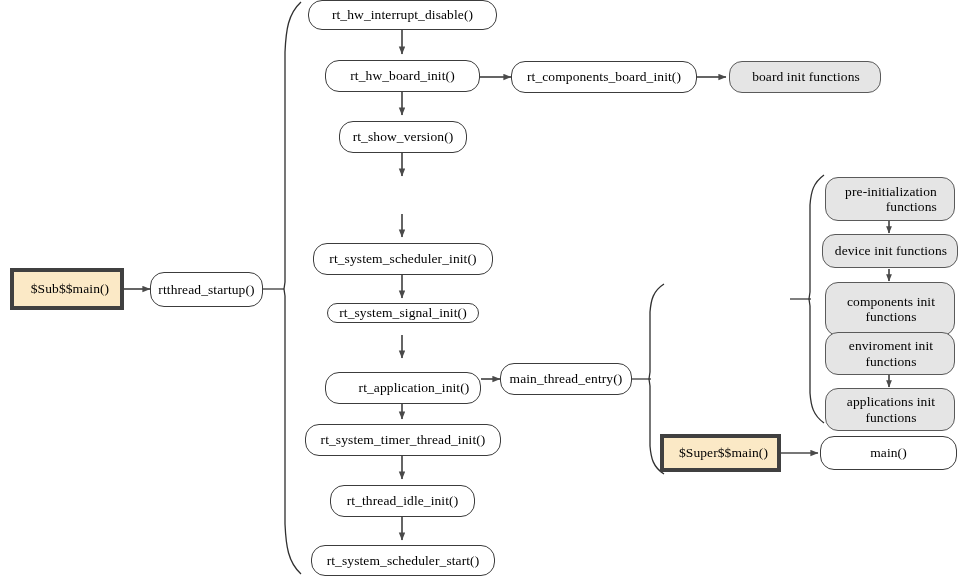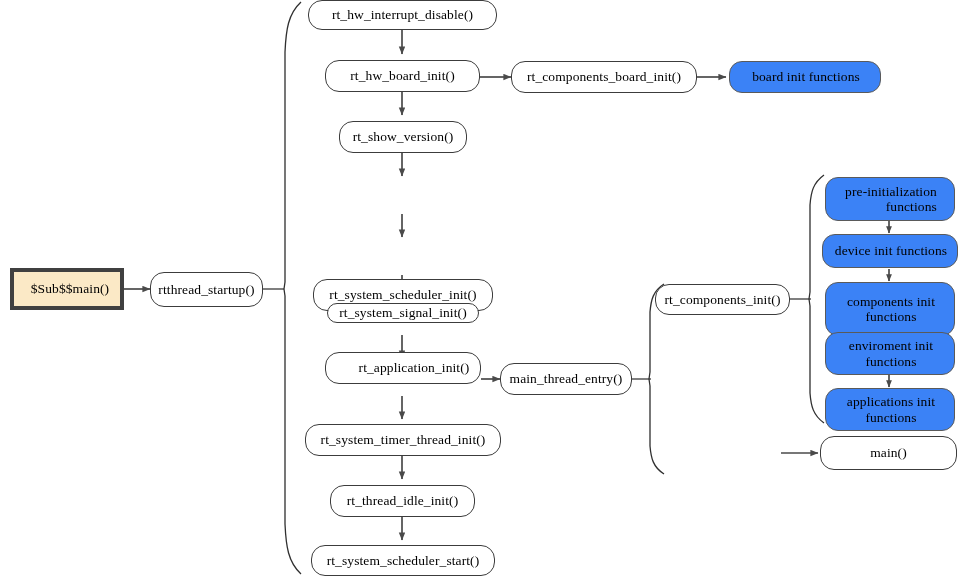--- a/index.html
+++ b/index.html
@@ -29,21 +29,21 @@
     color: #000000;
     background: #ffffff;
     border: 1px solid #3c3c3c;
     border-radius: 14px;
     font-size: 13.5px;
     letter-spacing: 0.1px;
     white-space: pre-line;
     padding: 0 4px;
   }
   .node.blue {
-    background: #3b82f6;
+    background: #e5e5e5;
     border-color: #5a5a5a;
     border-radius: 13px;
     padding-left: 6px;
   }
   .node.cream {
     background: #fbe9c6;
     border: 4px solid #404040;
     border-radius: 0;
     padding-left: 10px;
   }
@@ -127,50 +127,50 @@
 
   <div class="node" style="left:150px; top:272px; width:113px; height:35px;">rtthread_startup()</div>
 
   <div class="node" style="left:308px; top:0px; width:189px; height:30px;">rt_hw_interrupt_disable()</div>
 
   <div class="node" style="left:325px; top:60px; width:155px; height:32px;">rt_hw_board_init()</div>
 
   <div class="node" style="left:339px; top:121px; width:128px; height:32px;">rt_show_version()</div>
 
 
-  <div class="node" style="left:313px; top:243px; width:180px; height:32px;margin-top:36px;">rt_system_scheduler_init()</div>
+  <div class="node" style="left:313px; top:243px; width:180px; height:32px;">rt_system_scheduler_init()</div>
 
   <div class="node" style="left:327px; top:303px; width:152px; height:20px;">rt_system_signal_init()</div>
 
-  <div class="node" style="left:325px; top:352px; width:156px; height:32px;padding-left:26px;">rt_application_init()</div>
+  <div class="node" style="left:325px; top:372px; width:156px; height:32px;padding-left:26px;">rt_application_init()</div>
 
   <div class="node" style="left:305px; top:424px; width:196px; height:32px;">rt_system_timer_thread_init()</div>
 
   <div class="node" style="left:330px; top:485px; width:145px; height:32px;">rt_thread_idle_init()</div>
 
   <div class="node" style="left:311px; top:545px; width:184px; height:31px;">rt_system_scheduler_start()</div>
 
   <div class="node" style="left:511px; top:61px; width:186px; height:32px;">rt_components_board_init()</div>
 
   <div class="node blue" style="left:729px; top:61px; width:152px; height:32px;">board init functions</div>
 
   <div class="node" style="left:500px; top:363px; width:132px; height:32px;text-align:center;">main_thread_entry()</div>
 
-  <div class="node" style="left:655px; top:284px; width:135px; height:31px;">rt_components_init()</div>
 
   <div class="node blue" style="left:825px; top:177px; width:130px; height:44px;text-align:right;">pre-initialization
 functions</div>
 
   <div class="node blue" style="left:822px; top:234px; width:136px; height:34px;">device init functions</div>
 
   <div class="node blue" style="left:825px; top:282px; width:130px; height:54px;">components init
 functions</div>
 
   <div class="node blue" style="left:825px; top:332px; width:130px; height:43px;">enviroment init
 functions</div>
 
   <div class="node blue" style="left:825px; top:388px; width:130px; height:43px;">applications init
 functions</div>
 
+  <div class="node cream" style="left:660px; top:434px; width:121px; height:38px;">$Super$$main()</div>
 
   <div class="node" style="left:820px; top:436px; width:137px; height:34px;">main()</div>
 
 </div>
 
 </body></html>

